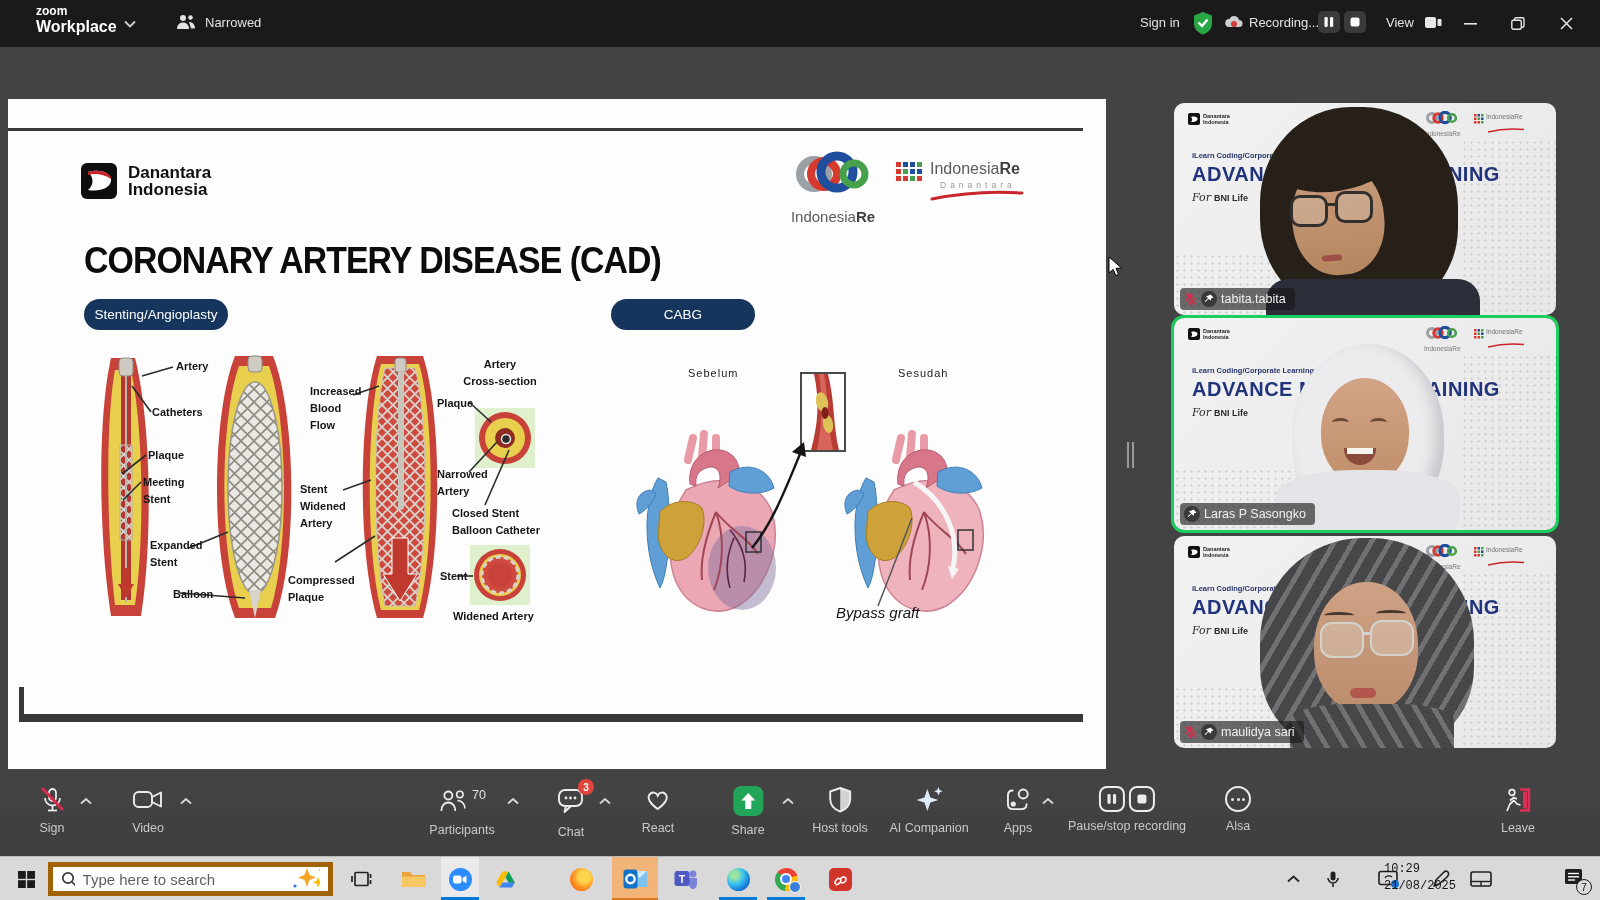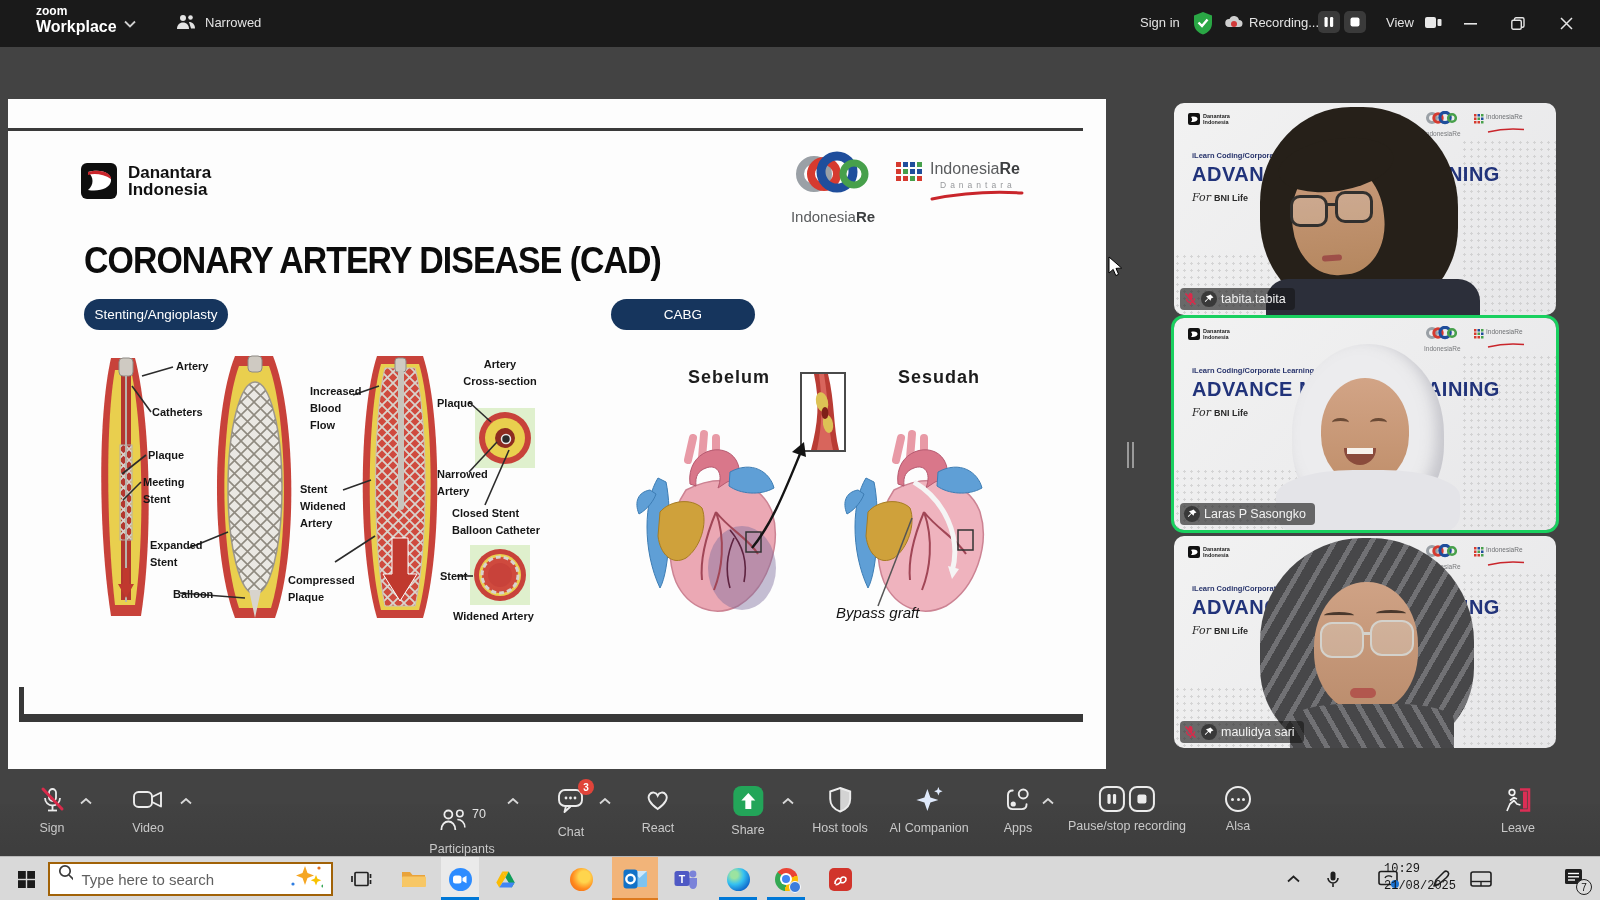--- a/index.html
+++ b/index.html
@@ -31,21 +31,21 @@
     background:linear-gradient(#424242,#393939); z-index:5; }
   #shared-screen { position:absolute; left:8px; top:52px; width:1098px; height:670px; background:#fdfdfd; z-index:1; }
 
   
   .slide-title { position:absolute; left:84px; top:240px; font-size:36px; font-weight:800;
     letter-spacing:-1px; color:#0c0c0c; transform:scaleX(.94); transform-origin:left; white-space:nowrap; z-index:2;}
   .pill { position:absolute; width:144px; height:31px; background:#16355d; border-radius:16px;
     color:#fff; font-size:13.5px; display:flex; align-items:center; justify-content:center; z-index:2; }
   .dlabel { position:absolute; font-weight:700; font-size:11px; line-height:17px; color:#161616;
     white-space:pre-line; z-index:3; }
-  .cabg-head { position:absolute; font-size:18px; font-weight:700; letter-spacing:1px; color:#1c1c1c; z-index:3; }
+  .cabg-head { position:absolute; font-size:11px; font-weight:400; letter-spacing:1px; color:#1c1c1c; z-index:3; }
   .dana-text { font-size:17px; font-weight:800; line-height:17px; color:#101010; }
   .ir-text { font-size:15px; color:#5a5c5e; }
   .ir-text b { color:#3c3e40; }
 
   
   .tile { position:absolute; left:1174px; width:382px; height:212px; border-radius:10px; overflow:hidden;
     background:linear-gradient(135deg,#f2f2f2,#e7e7e9); z-index:4; }
   .tile.active { box-shadow:0 0 0 3px #19d05f; }
   .dots { position:absolute; background-image:radial-gradient(#b5b5b5 1.2px, transparent 1.3px);
     background-size:7px 7px; opacity:.45; }
@@ -63,37 +63,37 @@
   .mini-rings { position:absolute; left:250px; top:8px; text-align:center; }
   .mini-rings .t { font-size:6.5px; color:#77797c; }
   .mini-inst { position:absolute; left:312px; top:10px; }
   .mini-inst .t { font-size:6.5px; color:#6e7073; }
 
   
   .titem { position:absolute; top:786px; transform:translateX(-50%); display:flex; flex-direction:column;
     align-items:center; z-index:8; cursor:default; }
   .titem .lbl { margin-top:7px; font-size:12.5px; color:#c9c9c9; white-space:nowrap; }
   .chev { position:absolute; top:798px; transform:translateX(-50%); z-index:8; }
-  .iconrow { display:flex; align-items:flex-start; gap:4px; height:30px; align-items:center;margin-top:19px; }
+  .iconrow { display:flex; align-items:flex-start; gap:4px; height:30px; align-items:center; }
   .cnt { font-size:12.5px; color:#e3e3e3; position:relative; top:-6px; }
   .badge { position:absolute; right:-9px; top:-7px; min-width:16px; height:16px; border-radius:8px;
     background:#e0443a; color:#fff; font-size:10px; font-weight:700; display:flex; align-items:center;
     justify-content:center; padding:0 4px; }
   .recbtn { width:26px; height:26px; border:2px solid #ececec; border-radius:8px; display:flex;
     align-items:center; justify-content:center; }
   .morecirc { width:26px; height:26px; border:2px solid #ececec; border-radius:50%; display:flex;
     align-items:center; justify-content:center; gap:2.5px; }
   .morecirc i { width:3px; height:3px; border-radius:50%; background:#ececec; }
 
   
   #taskbar { position:absolute; left:0; top:856px; width:1600px; height:44px; background:#d9d9d9;
     border-top:1px solid #b9b9b9; z-index:50; }
   .tb-item { position:absolute; top:0; height:44px; display:flex; align-items:center; justify-content:center; }
   #searchbox { position:absolute; left:48px; top:5px; width:285px; height:34px; background:#fff;
-    border:2px solid #a16207; display:flex; padding:0 8px; gap:8px; }
+    border:5px solid #a16207; display:flex; align-items:center; padding:0 8px; gap:8px; }
   #searchbox input { flex:1; border:none; outline:none; font-size:15px; color:#222; background:transparent;
     font-family:"Liberation Sans",sans-serif; }
   #searchbox input::placeholder { color:#5f5f5f; }
   .underline { position:absolute; bottom:0; height:3px; background:#0078d7; }
   .clock { position:absolute; left:1384px; top:4px; width:86px; text-align:left; font-size:12px;
     color:#161616; line-height:17px;font-family:Liberation Mono, monospace; }
   .app-hl { position:absolute; top:0; height:44px; background:rgba(243,178,116,.95); border-bottom:3px solid #dd7a1e; }
   .app-hl2 { position:absolute; top:0; height:44px; background:rgba(255,255,255,.45); }
 </style>
 </head>

